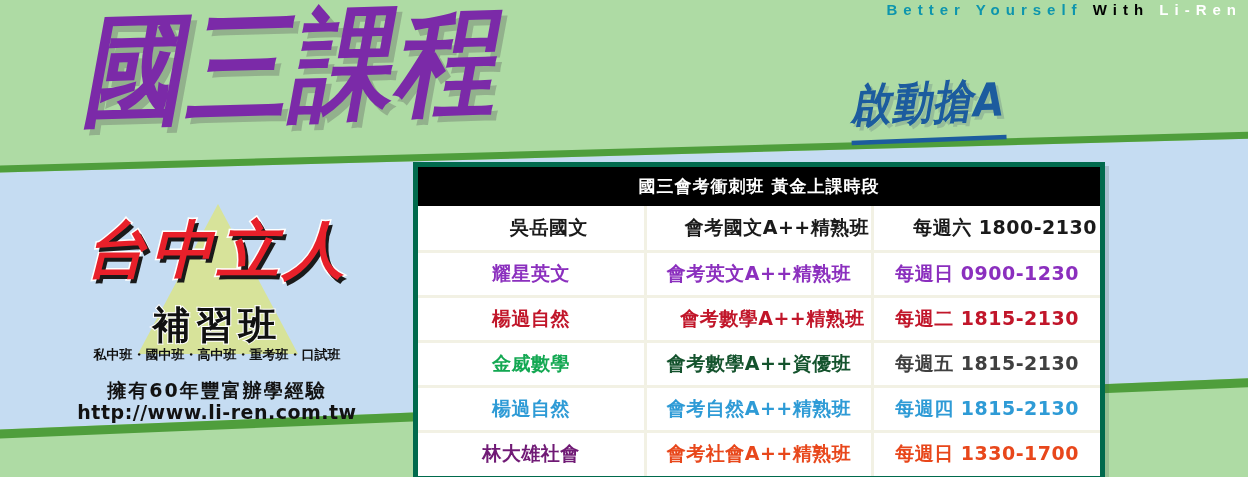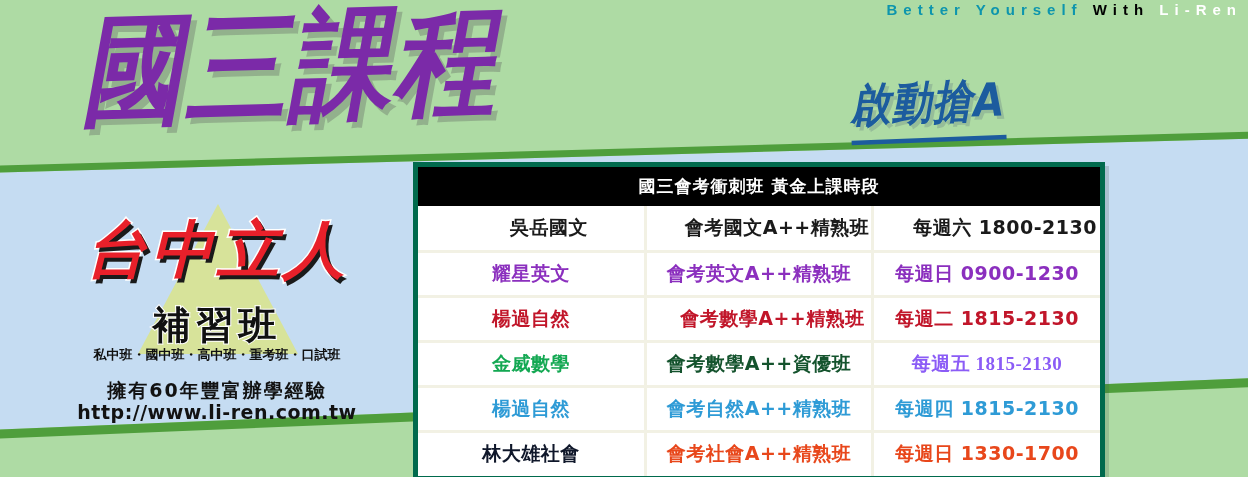--- a/index.html
+++ b/index.html
@@ -279,29 +279,29 @@
             <td class="c3" style="color: rgb(139, 47, 190);">每週日 0900-1230</td>
           </tr>
           <tr>
             <td class="c1" style="color: rgb(193, 22, 42);">楊過自然</td>
             <td class="c2" style="color: rgb(193, 22, 42); padding-left: 27px;">會考數學A++精熟班</td>
             <td class="c3" style="color: rgb(193, 22, 42);">每週二 1815-2130</td>
           </tr>
           <tr>
             <td class="c1" style="color: rgb(19, 168, 82);">金威數學</td>
             <td class="c2" style="color: #14532d;">會考數學A++資優班</td>
-            <td class="c3" style="color: #8b5cf6; font-family: Liberation Serif, serif;">每週五 1815-2130</td>
+            <td class="c3" style="color: #404040;">每週五 1815-2130</td>
           </tr>
           <tr>
             <td class="c1" style="color: rgb(46, 155, 214);">楊過自然</td>
             <td class="c2" style="color: rgb(46, 155, 214);">會考自然A++精熟班</td>
             <td class="c3" style="color: rgb(46, 155, 214);">每週四 1815-2130</td>
           </tr>
           <tr>
-            <td class="c1" style="color: #0f172a; font-family: Liberation Serif, serif;">林大雄社會</td>
+            <td class="c1" style="color: #701a75; font-family: Liberation Serif, serif;">林大雄社會</td>
             <td class="c2" style="color: rgb(232, 71, 27);">會考社會A++精熟班</td>
             <td class="c3" style="color: rgb(232, 71, 27);">每週日 1330-1700</td>
           </tr>
         </tbody>
     </table>
   </div>
 
 </div>
 
 </body></html>

